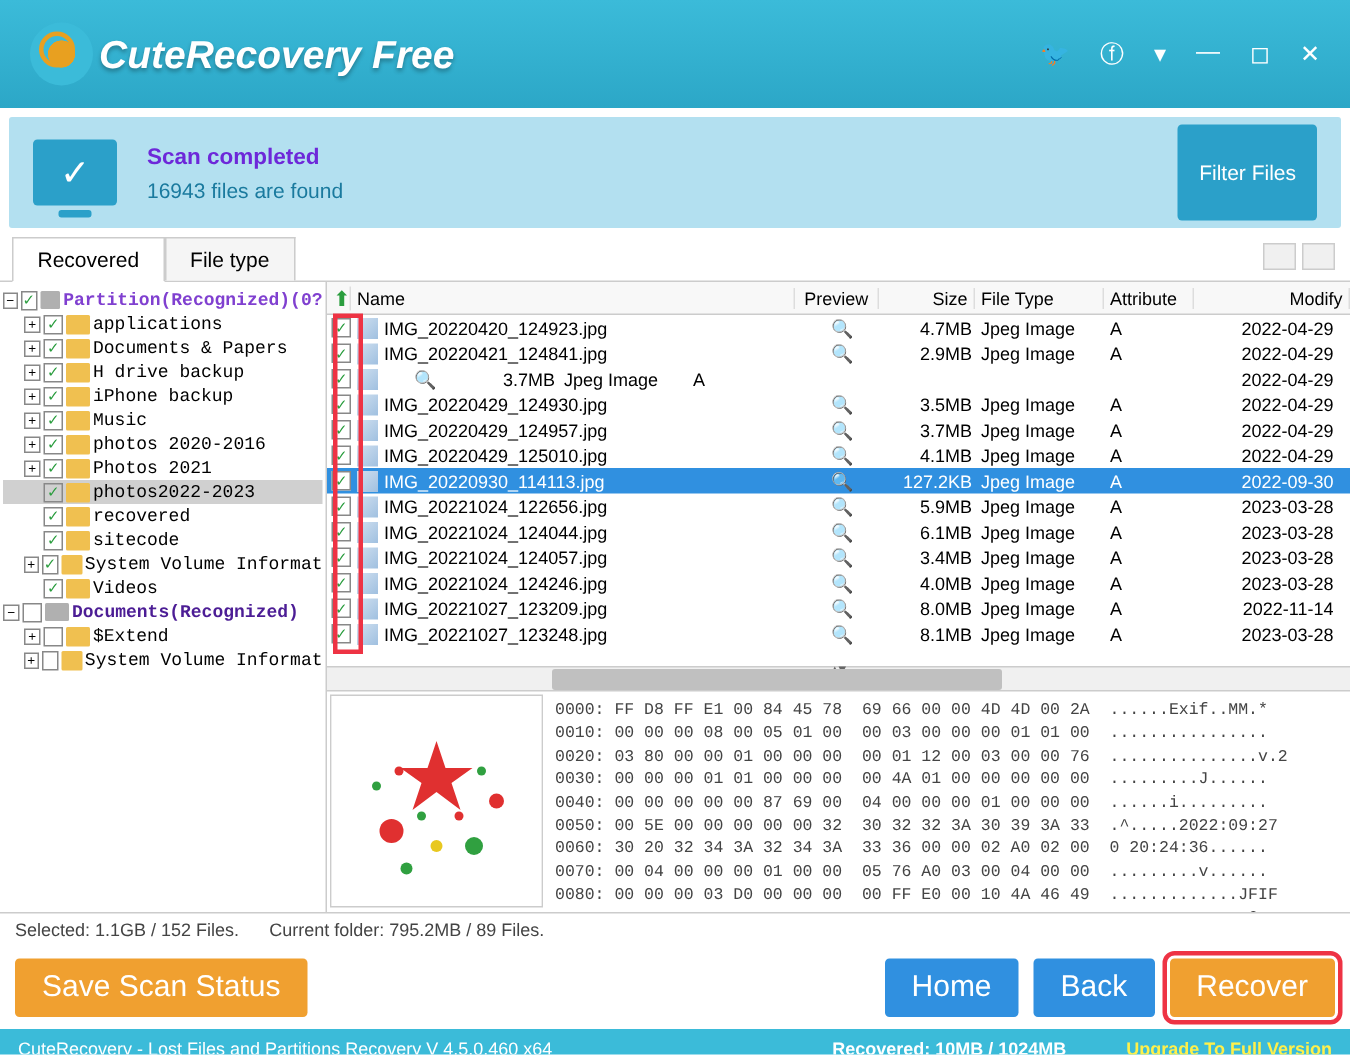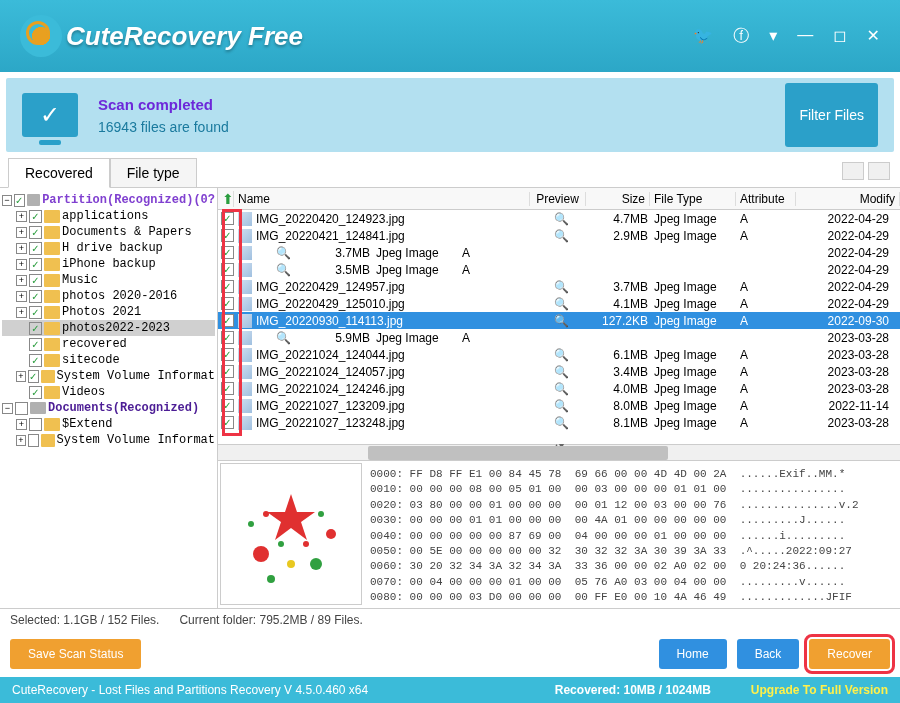--- a/index.html
+++ b/index.html
@@ -72,21 +72,21 @@
 .scrollbar-h .separator-handle { position: absolute; left: 50%; top: -5px; transform: translateX(-50%); font-size: 10px; color: #666; }
 
 .preview-area { display: flex; height: 148px; border-top: 1px solid #ccc; }
 .preview-img { width: 142px; height: 142px; margin: 2px; border: 1px solid #ccc; background: #fff; position: relative; }
 .preview-img svg { width: 100%; height: 100%; }
 .hex-area { flex: 1; padding: 6px; font-family: "Courier New", monospace; font-size: 11px; color: #444; white-space: pre; overflow: hidden; line-height: 1.4; }
 
 .status-bar { padding: 4px 10px; font-size: 12px; color: #444; border-top: 1px solid #ccc; display: flex; gap: 20px; }
 
 .bottom-buttons { display: flex; padding: 8px 10px; gap: 10px; align-items: center; }
-.btn { padding: 8px 18px; border-radius: 3px; border: none; font-size: 12px; cursor: pointer; color: #fff; }
+.btn { padding: 8px 18px; border-radius: 3px; border: none; font-size: 20px; cursor: pointer; color: #fff; }
 .btn-orange { background: #f0a030; }
 .btn-blue { background: #3090e0; }
 .btn-recover { background: #f0a030; outline: 3px solid #e34; outline-offset: 2px; }
 .spacer { flex: 1; }
 
 .footer { background: #3bbbd9; color: #fff; padding: 6px 12px; font-size: 12px; display: flex; align-items: center; }
 .footer .recovered { margin-left: auto; font-weight: bold; margin-right: 40px; }
 .footer .upgrade { color: #fff04a; font-weight: bold; cursor: pointer; }
 </style>
 </head>
@@ -265,20 +265,21 @@
       <span class="file-icon"></span>
       <span class="preview">🔍</span>
       <span class="size">3.7MB</span>
       <span class="type">Jpeg Image</span>
       <span class="attr">A</span>
       <span class="mod">2022-04-29</span>
     </div>
         <div class="file-row">
       <span class="chk">✓</span>
       <span class="file-icon"></span>
+      <span class="name">IMG_20220429_124930.jpg</span>
       <span class="preview">🔍</span>
       <span class="size">3.5MB</span>
       <span class="type">Jpeg Image</span>
       <span class="attr">A</span>
       <span class="mod">2022-04-29</span>
     </div>
         <div class="file-row">
       <span class="chk">✓</span>
       <span class="file-icon"></span>
       <span class="name">IMG_20220429_124957.jpg</span>
@@ -304,20 +305,21 @@
       <span class="name">IMG_20220930_114113.jpg</span>
       <span class="preview">🔍</span>
       <span class="size">127.2KB</span>
       <span class="type">Jpeg Image</span>
       <span class="attr">A</span>
       <span class="mod">2022-09-30</span>
     </div>
         <div class="file-row">
       <span class="chk">✓</span>
       <span class="file-icon"></span>
+      <span class="name">IMG_20221024_122656.jpg</span>
       <span class="preview">🔍</span>
       <span class="size">5.9MB</span>
       <span class="type">Jpeg Image</span>
       <span class="attr">A</span>
       <span class="mod">2023-03-28</span>
     </div>
         <div class="file-row">
       <span class="chk">✓</span>
       <span class="file-icon"></span>
       <span class="name">IMG_20221024_124044.jpg</span>

